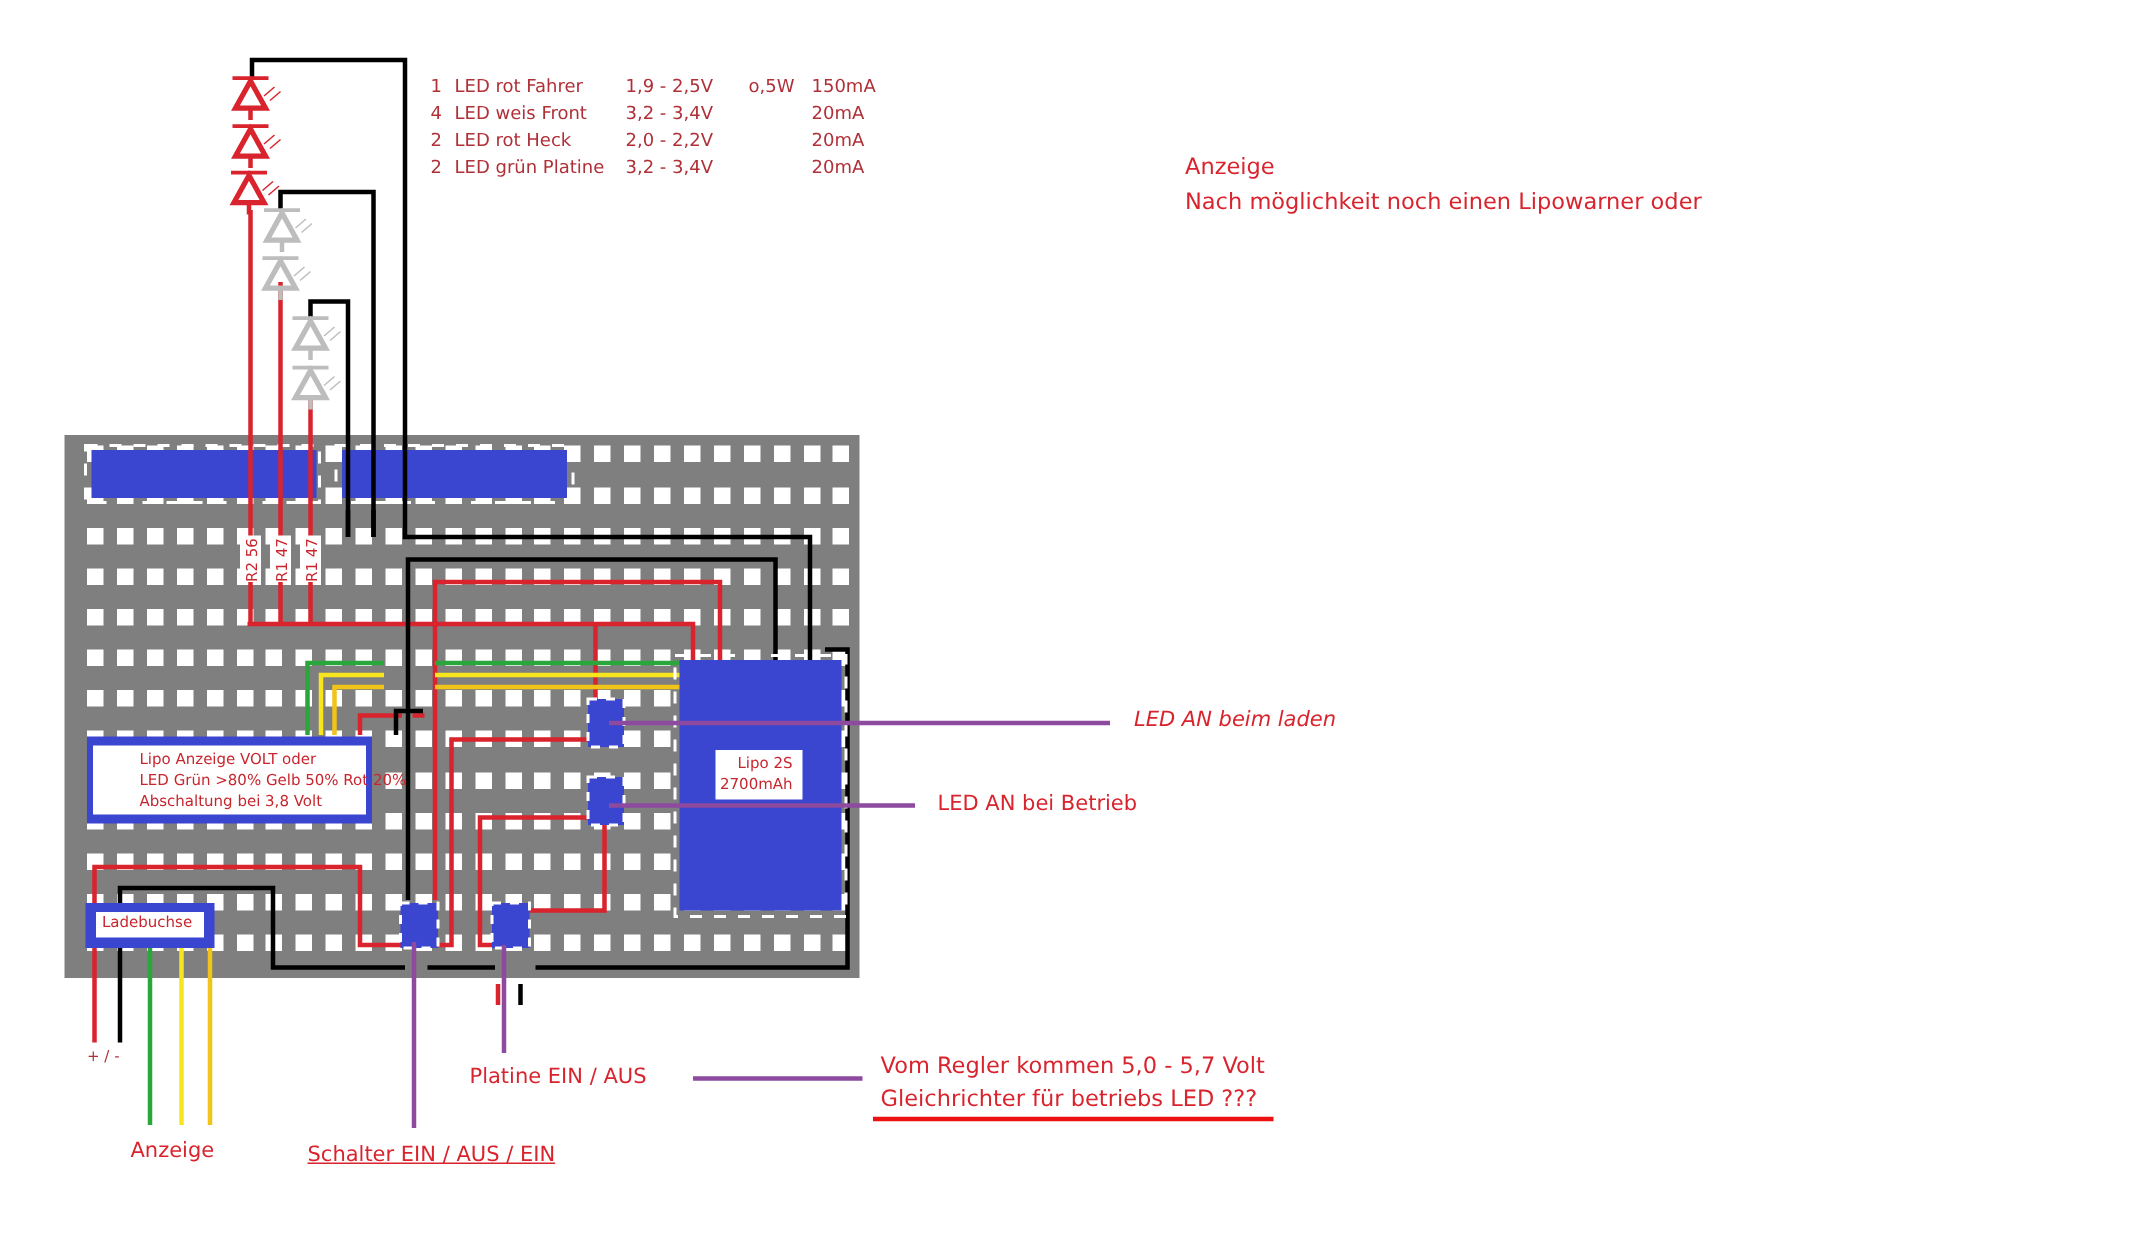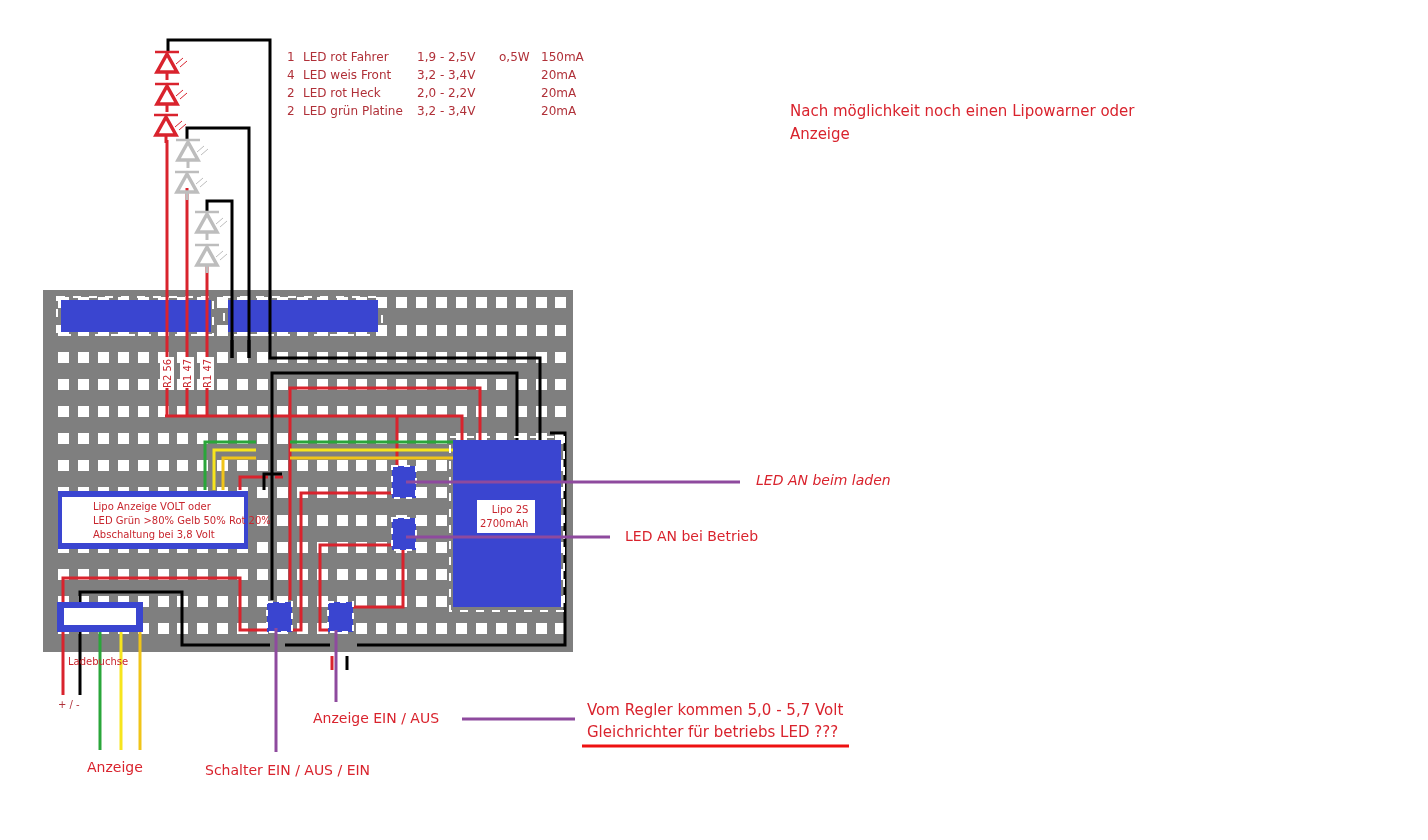--- a/index.html
+++ b/index.html
@@ -534,35 +534,35 @@
   <div class="spec-row">
     <span class="c-qty">2</span>
     <span class="c-name">LED grün Platine</span>
     <span class="c-volt">3,2 - 3,4V</span>
     <span class="c-watt"></span>
     <span class="c-cur">20mA</span>
   </div>
 </div>
 
 <div class="lbl note">
+  <div>Anzeige</div>
   <div>Nach möglichkeit noch einen Lipowarner oder</div>
-  <div>Anzeige</div>
 </div>
 
 <div class="board-text" style="left:65px;top:500px;margin-left:28px;">
   <div>Lipo Anzeige VOLT oder</div>
   <div>LED Grün &gt;80% Gelb 50% Rot 20%</div>
   <div>Abschaltung bei 3,8 Volt</div>
 </div>
 <div class="board-text" style="left:480px;top:503px;text-align:right;">
   <div>Lipo 2S</div>
   <div>2700mAh</div>
 </div>
-<div class="board-text" style="left:68px;top:609px;margin-top:46px;">Ladebuchse</div>
+<div class="board-text" style="left:68px;top:609px;">Ladebuchse</div>
 
 <div class="lbl" style="left:756px;top:472px;font-size:14px;font-style:italic;">LED AN beim laden</div>
 <div class="lbl" style="left:625px;top:528px;font-size:14px;">LED AN bei Betrieb</div>
-<div class="lbl" style="left:313px;top:710px;font-size:14px;">Anzeige EIN / AUS</div>
-<div class="lbl" style="left:205px;top:762px;font-size:14px;">Schalter EIN / AUS / EIN</div>
+<div class="lbl" style="left:313px;top:710px;font-size:14px;">Platine EIN / AUS</div>
+<div class="lbl" style="left:205px;top:762px;font-size:14px;text-decoration:underline;">Schalter EIN / AUS / EIN</div>
 <div class="lbl" style="left:87px;top:759px;font-size:14px;">Anzeige</div>
 <div class="lbl" style="left:58px;top:699px;font-size:10px;color:#b03038;">+ / -</div>
 <div class="lbl" style="left:587px;top:701px;font-size:15px;">Vom Regler kommen 5,0 - 5,7 Volt</div>
 <div class="lbl" style="left:587px;top:723px;font-size:15px;">Gleichrichter für betriebs LED ???</div>
 
 </body></html>

